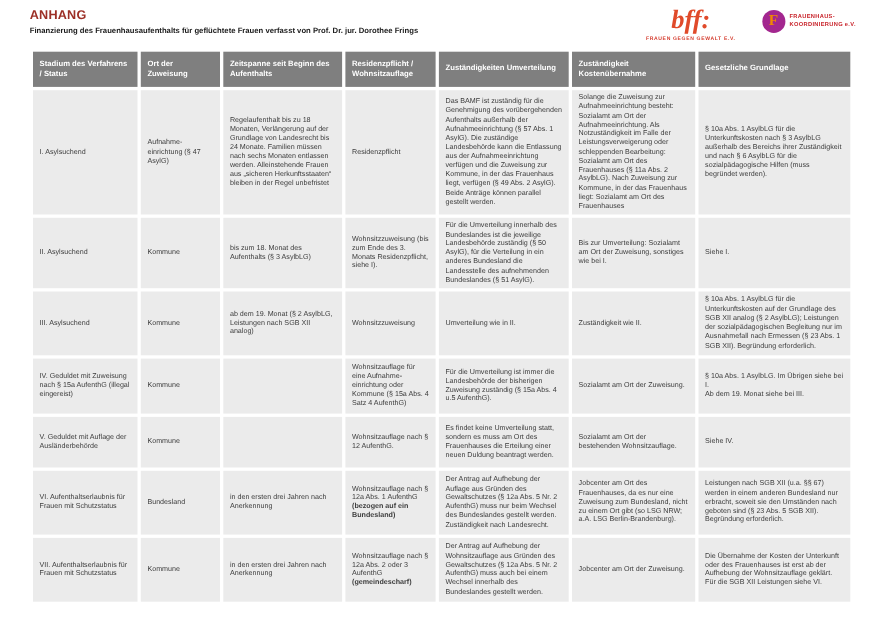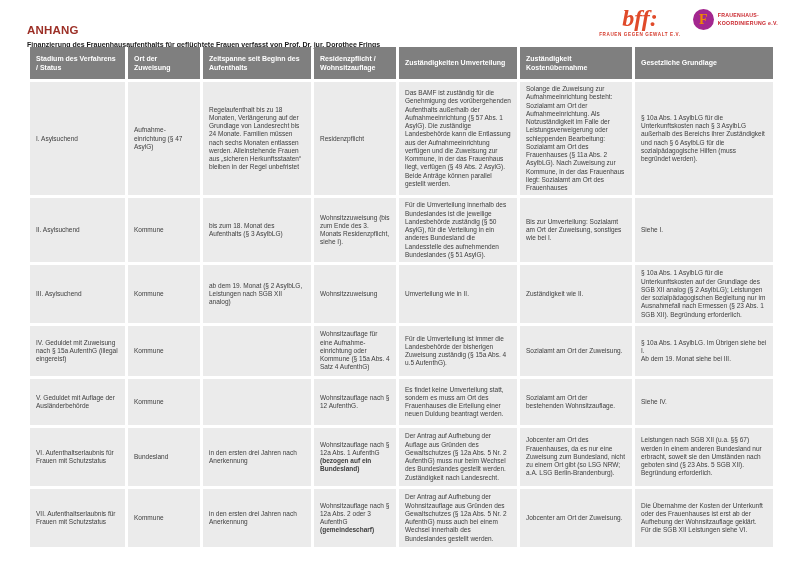--- a/index.html
+++ b/index.html
@@ -4,30 +4,30 @@
 <style>
   html,body{margin:0;padding:0;}
   body{
     width:800px;height:569px;overflow:hidden;background:#ffffff;
     font-family:"Liberation Sans","DejaVu Sans",sans-serif;
     -webkit-font-smoothing:antialiased;
   }
   .page{position:relative;width:800px;height:569px;}
 
   
-  .doc-head{position:absolute;left:27px;top:24px;width:560px;}
+  .doc-head{position:absolute;left:27px;top:8px;width:560px;}
   .heading{
     color:#9c2f26;font-weight:bold;font-size:11.5px;letter-spacing:.2px;
   }
   .subtitle{
     margin-top:5px;color:#1a1a1a;font-weight:bold;font-size:7px;
   }
 
   
-  .logos{position:absolute;right:22px;top:4px;display:flex;align-items:flex-start;gap:12px;}
+  .logos{position:absolute;right:22px;top:4px;display:flex;align-items:flex-start;gap:24px;}
   .bff{display:flex;flex-direction:column;align-items:center;margin-top:2px;}
   .bff-word{
     font-family:"Liberation Serif","DejaVu Serif",serif;
     font-style:italic;font-weight:bold;font-size:24px;line-height:24px;color:#e04a2a;
   }
   .bff-caption{margin-top:2px;font-size:4.6px;font-weight:bold;letter-spacing:.6px;color:#d4392b;white-space:nowrap;}
   .fhk{display:flex;align-items:center;gap:4px;margin-top:5px;}
   .fhk-circle{
     width:21px;height:21px;border-radius:50%;background:#a3278f;
     display:flex;align-items:center;justify-content:center;flex:0 0 auto;

